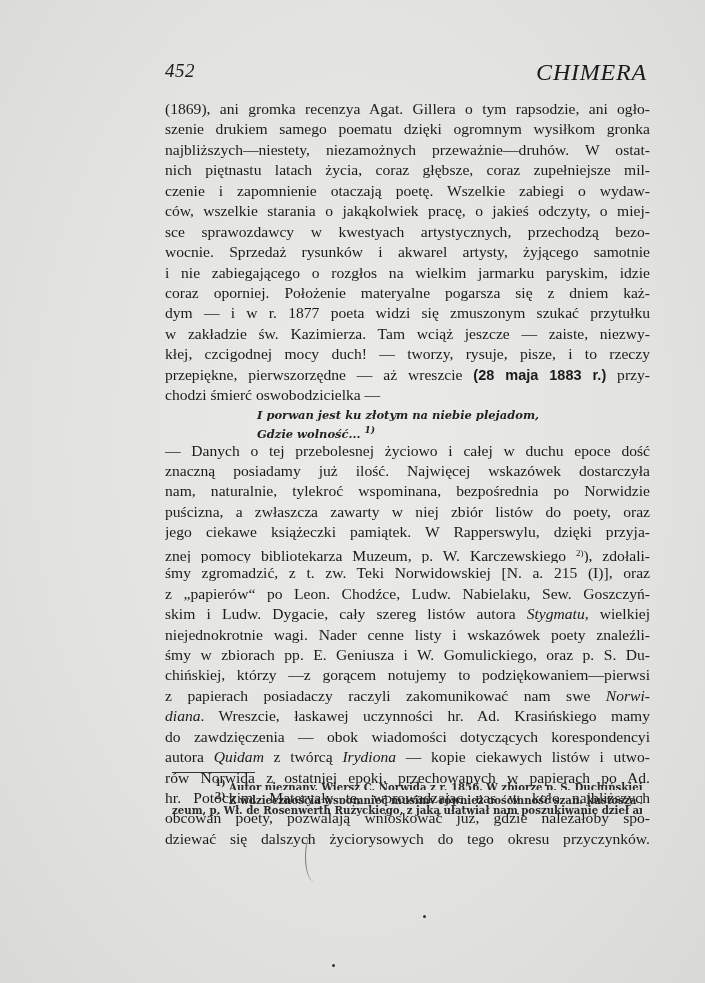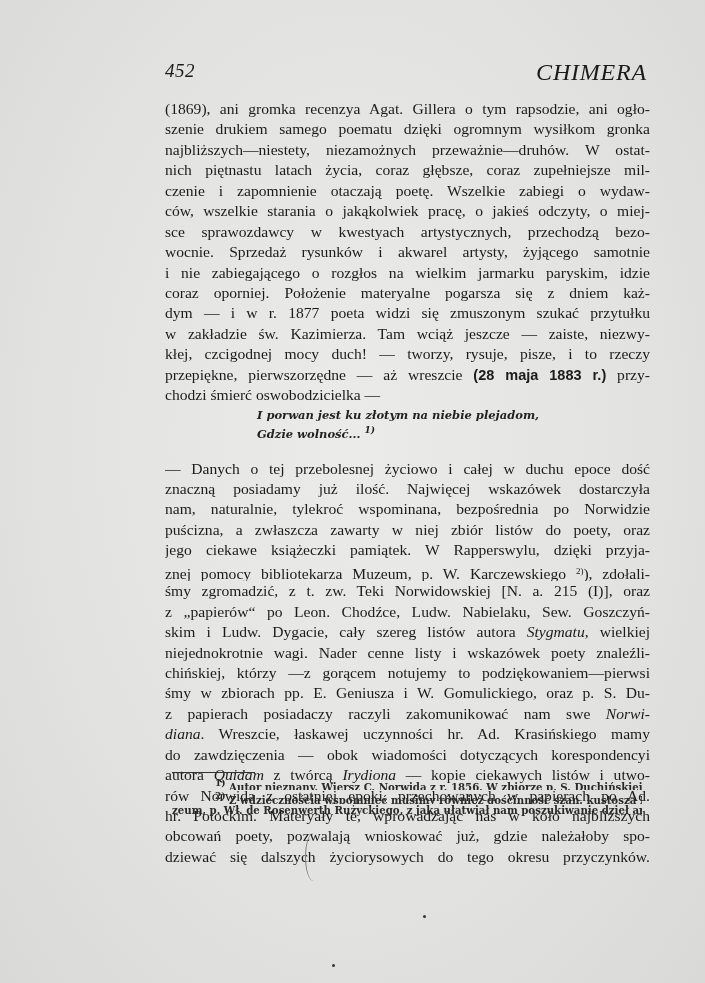--- a/index.html
+++ b/index.html
@@ -19,21 +19,21 @@
     position:absolute; right:58px; top:59px; font-size:24px; font-style:italic; letter-spacing:0.8px;
   }
   .body-text { position:absolute; left:165px; width:485px; top:99px; }
   .line {
     height:20.45px; line-height:20.45px; font-size:15.6px; white-space:nowrap;
     text-align:justify; text-align-last:justify; overflow:hidden;
   }
   .line.last { text-align-last:left; }
   .verse { height:15px; line-height:15px; font-size:11.5px; font-style:italic; font-weight:bold;
     font-family:"DejaVu Serif", serif; padding-left:92px; white-space:nowrap; color:#222; }
-  .verse-block { margin-top:2px; margin-bottom:21px; }
+  .verse-block { margin-top:2px; margin-bottom:3px; }
   .b { font-weight:bold; font-family:"Liberation Sans", sans-serif; font-size:14.5px; }
   .i { font-style:italic; }
   .sup { font-size:9px; vertical-align:5px; }
   .fn-rule { position:absolute; left:172px; top:772px; width:83px; height:1px; background:#333; }
   .footnotes { position:absolute; left:172px; width:470px; top:777px; }
   .fn {
     font-family:"DejaVu Serif", serif; font-size:10.2px; font-weight:bold; color:#2a2a2a;
     height:13.3px; line-height:13.3px; white-space:nowrap; text-align:justify; text-align-last:justify; overflow:hidden;
   }
   .fn.first-indent { padding-left:43px; }
@@ -78,22 +78,22 @@
   <div class="line">— Danych o tej przebolesnej życiowo i całej  w  duchu epoce dość</div>
   <div class="line">znaczną  posiadamy  już  ilość.  Najwięcej  wskazówek  dostarczyła</div>
   <div class="line">nam, naturalnie,  tylekroć  wspominana,  bezpośrednia po Norwidzie</div>
   <div class="line">puścizna, a zwłaszcza  zawarty  w niej  zbiór  listów  do  poety,  oraz</div>
   <div class="line">jego ciekawe  książeczki  pamiątek.  W Rapperswylu, dzięki przyja-</div>
   <div class="line"><span>znej pomocy bibliotekarza Muzeum, p. W. Karczewskiego </span><span class="sup">2)</span><span>), zdołali-</span></div>
   <div class="line">śmy zgromadzić,  z  t.  zw.  Teki  Norwidowskiej  [N. a. 215 (I)],  oraz</div>
   <div class="line">z „papierów“ po Leon. Chodźce, Ludw. Nabielaku, Sew. Goszczyń-</div>
   <div class="line"><span>skim i Ludw. Dygacie, cały szereg listów autora </span><span class="i">Stygmatu</span><span>, wielkiej</span></div>
   <div class="line">niejednokrotnie  wagi.  Nader  cenne  listy  i  wskazówek  poety  znaleźli-</div>
+  <div class="line">śmy w zbiorach pp. E. Geniusza i W. Gomulickiego, oraz p. S. Du-</div>
   <div class="line">chińskiej,  którzy —z gorącem notujemy to podziękowaniem—pierwsi</div>
-  <div class="line">śmy w zbiorach pp. E. Geniusza i W. Gomulickiego, oraz p. S. Du-</div>
   <div class="line"><span>z papierach  posiadaczy  raczyli  zakomunikować nam swe </span><span class="i">Norwi-</span></div>
   <div class="line"><span class="i">diana</span><span>.  Wreszcie,  łaskawej  uczynności  hr.  Ad.  Krasińskiego  mamy</span></div>
   <div class="line">do zawdzięczenia — obok  wiadomości  dotyczących  korespondencyi</div>
   <div class="line"><span>autora </span><span class="i">Quidam</span><span> z twórcą </span><span class="i">Irydiona</span><span> — kopie ciekawych listów i utwo-</span></div>
   <div class="line">rów Norwida z ostatniej epoki, przechowanych w papierach po Ad.</div>
   <div class="line">hr. Potockim.  Materyały te, wprowadzając nas w koło najbliższych</div>
   <div class="line">obcowań  poety,  pozwalają  wnioskować już,  gdzie  należałoby  spo-</div>
   <div class="line">dziewać  się  dalszych  życiorysowych do tego okresu przyczynków.</div>
 </div>
 

